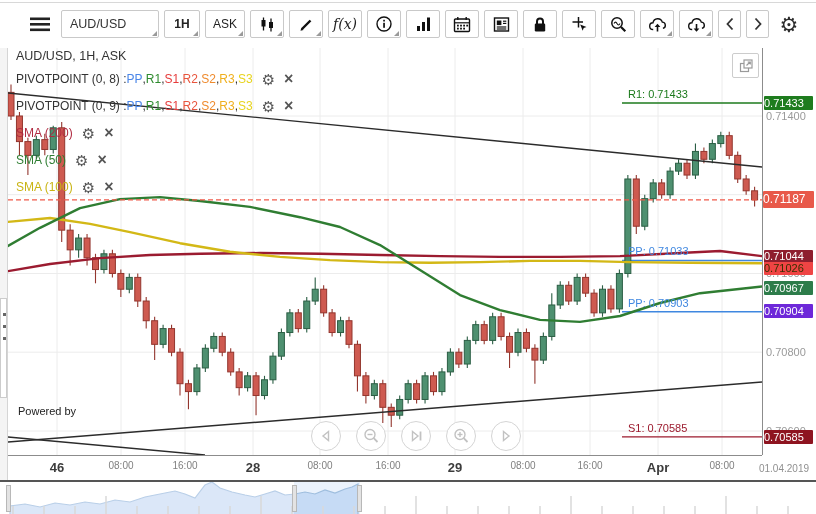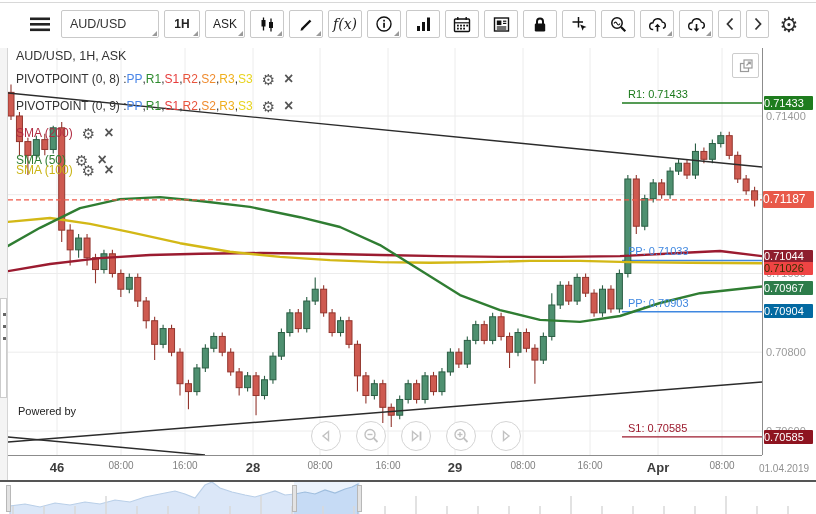--- a/index.html
+++ b/index.html
@@ -466,21 +466,21 @@
       <div class="lrow" style="top: 54px;">
         <span style="color: rgb(176, 42, 64);">SMA (200)</span>
         <span class="lgear">⚙</span>
         <span class="lx">×</span>
       </div>
       <div class="lrow" style="top: 81px;">
         <span style="color: rgb(46, 125, 50);">SMA (50)</span>
         <span class="lgear">⚙</span>
         <span class="lx">×</span>
       </div>
-      <div class="lrow" style="top: 91px; align-items: center;">
+      <div class="lrow" style="top: 108px; align-items: center;">
         <span style="color: rgb(201, 180, 20);">SMA (100)</span>
         <span class="lgear">⚙</span>
         <span class="lx">×</span>
       </div>
     </div>
 
   <div id="expand-btn">
     <svg width="16" height="16">
       <rect x="2.5" y="5.5" width="8" height="8" fill="none" stroke="#9a9a9a" stroke-width="1.2"></rect>
       <rect x="6" y="2" width="8" height="8" fill="#fff" stroke="#9a9a9a" stroke-width="1.2"></rect>
@@ -492,21 +492,21 @@
       <div class="axis-tick" style="top: 110px;">0.71400</div>
       <div class="axis-tick" style="top: 189px;">0.71200</div>
       <div class="axis-tick" style="top: 267px;">0.71000</div>
       <div class="axis-tick" style="top: 346px;">0.70800</div>
       <div class="axis-tick" style="top: 425px;">0.70600</div>
       <div class="axis-badge" style="top: 96px; height: 14px; line-height: 14px; background: rgb(30, 124, 30); color: rgb(255, 255, 255);">0.71433</div>
       <div class="axis-badge big" style="top: 190.5px; height: 17px; line-height: 17px; background: rgb(232, 89, 74); color: rgb(255, 255, 255);">0.71187</div>
       <div class="axis-badge" style="top: 249.5px; height: 13px; line-height: 13px; background: rgb(142, 30, 46); color: rgb(255, 255, 255);">0.71044</div>
       <div class="axis-badge" style="top: 261.5px; height: 13px; line-height: 13px; background: #ef4444; color: rgb(58, 48, 0);">0.71026</div>
       <div class="axis-badge" style="top: 281px; height: 14px; line-height: 14px; background: rgb(45, 124, 74); color: rgb(255, 255, 255);">0.70967</div>
-      <div class="axis-badge" style="top: 304px; height: 14px; line-height: 14px; background: #0369a1; color: rgb(255, 255, 255);">0.70904</div>
+      <div class="axis-badge" style="top: 304px; height: 14px; line-height: 14px; background: #6d28d9; color: rgb(255, 255, 255);">0.70904</div>
       <div class="axis-badge" style="top: 430px; height: 14px; line-height: 14px; background: rgb(142, 20, 32); color: rgb(255, 255, 255);">0.70585</div>
     </div>
   <div id="x-axis">
       <div class="x-label major" style="left: 57px;">46</div>
       <div class="x-label" style="left: 121px;">08:00</div>
       <div class="x-label" style="left: 185px;">16:00</div>
       <div class="x-label major" style="left: 253px;">28</div>
       <div class="x-label" style="left: 320px;">08:00</div>
       <div class="x-label" style="left: 388px;">16:00</div>
       <div class="x-label major" style="left: 455px;">29</div>

